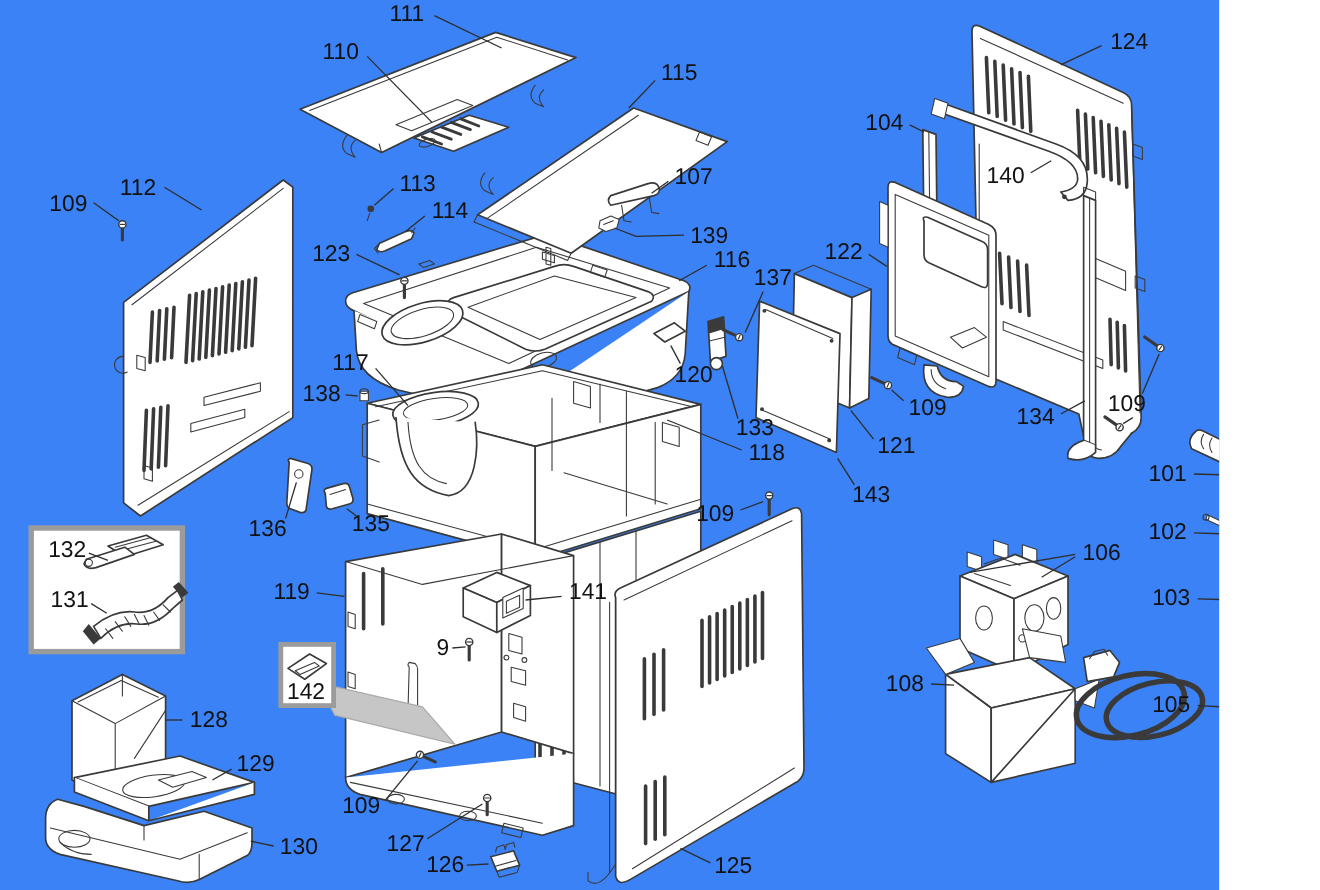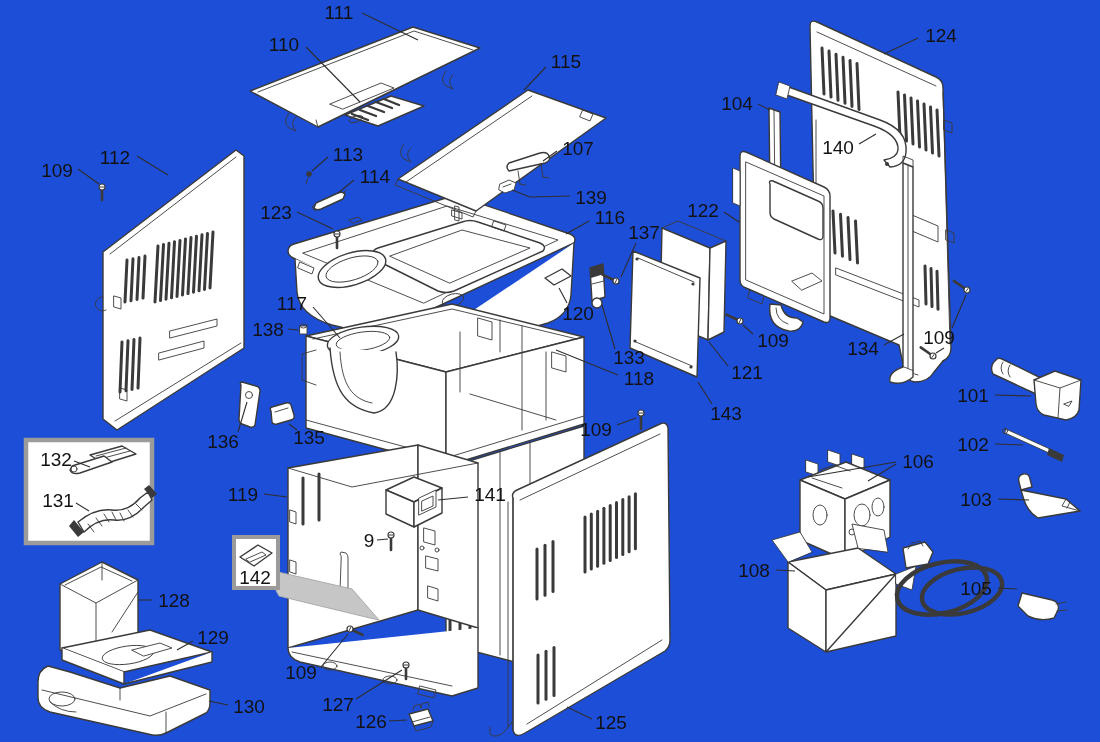--- a/index.html
+++ b/index.html
@@ -1,16 +1,16 @@
 <!DOCTYPE html>
 <html><head>
 <meta charset="utf-8">
 <style>
   html,body{margin:0;padding:0;background:#fff;}
-  .canvas{position:relative;width:1100px;height:742px;background:#1d4ed8;overflow:hidden;
+  .canvas{position:relative;width:1016px;height:742px;background:#3b82f6;overflow:hidden;
           font-family:"Liberation Sans", sans-serif;}
   svg{display:block}
   .ln{fill:none;stroke:#3a3a3a;stroke-width:1.4;stroke-linecap:round;stroke-linejoin:round;}
   .thin{stroke-width:0.9;}
   .fw{fill:#ffffff;}
   .dk{fill:#3a3a3a;stroke:none;}
   .cord{fill:none;stroke:#3a3a3a;stroke-width:4.5;stroke-linecap:round;}
   .lbl{font-family:"Liberation Sans", sans-serif;font-size:19px;}
 </style>
 </head>

